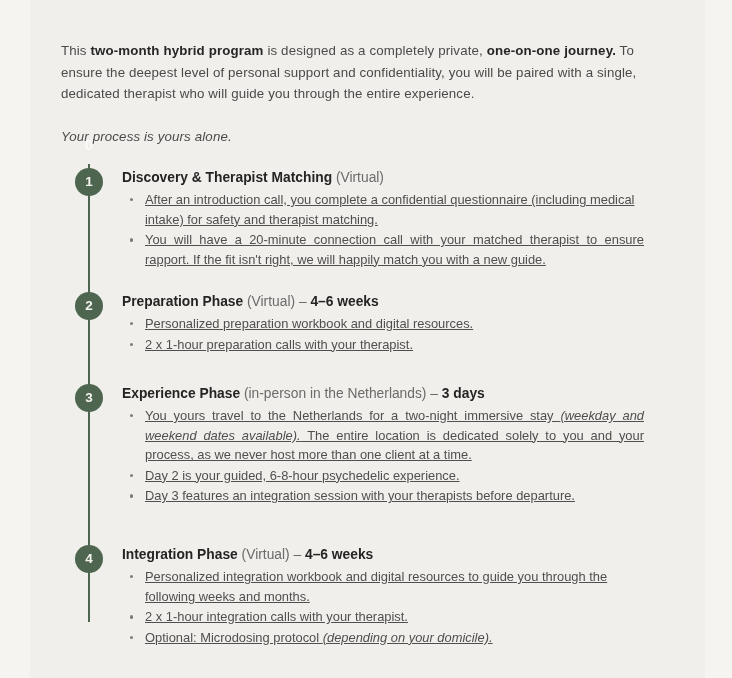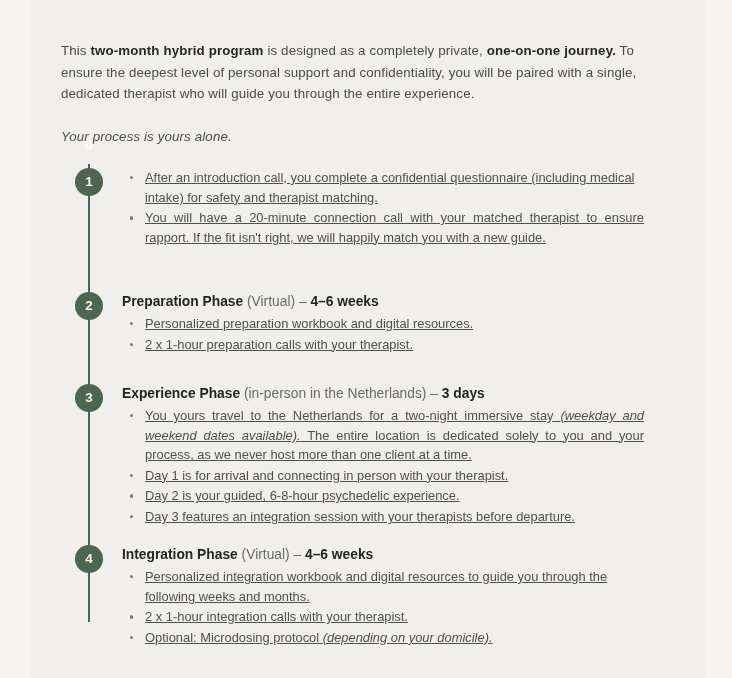--- a/index.html
+++ b/index.html
@@ -163,20 +163,21 @@
       <p class="p-alone">Your process is yours alone.</p>
     </div>
 
     <div class="timeline">
       <div class="rail"></div>
       <div class="ghost-zero">0</div>
 
     <div class="step" style="top: 36px;">
           <div class="marker">1</div>
           <div class="step-body">
+            <div class="step-title"><span class="t-main">Discovery &amp; Therapist Matching</span><span> (Virtual)</span></div>
             <ul class="bullets">
               <li>After an introduction call, you complete a confidential questionnaire (including medical intake) for safety and therapist matching.</li>
               <li class="justified">You will have a 20-minute connection call with your matched therapist to ensure rapport. If the fit isn't right, we will happily match you with a new guide.</li>
             </ul>
           </div>
         </div>
         <div class="step" style="top: 160px;">
           <div class="marker">2</div>
           <div class="step-body">
             <div class="step-title"><span class="t-main">Preparation Phase</span><span> (Virtual)</span><span class="t-dash"> – </span><span class="t-dur">4–6 weeks</span></div>
@@ -185,21 +186,20 @@
               <li>2 x 1-hour preparation calls with your therapist.</li>
             </ul>
           </div>
         </div>
         <div class="step" style="top: 252px;">
           <div class="marker">3</div>
           <div class="step-body">
             <div class="step-title"><span class="t-main">Experience Phase</span><span> (in-person in the Netherlands)</span><span class="t-dash"> – </span><span class="t-dur">3 days</span></div>
             <ul class="bullets">
               <li class="justified"><span>You yours travel to the Netherlands for a two-night immersive stay </span><i>(weekday and weekend dates available).</i><span> The entire location is dedicated solely to you and your process, as we never host more than one client at a time.</span></li>
-              <li>Day 1 is for arrival and connecting in person with your therapist.</li>
               <li>Day 2 is your guided, 6-8-hour psychedelic experience.</li>
               <li>Day 3 features an integration session with your therapists before departure.</li>
             </ul>
           </div>
         </div>
         <div class="step" style="top: 413px;">
           <div class="marker">4</div>
           <div class="step-body">
             <div class="step-title"><span class="t-main">Integration Phase</span><span> (Virtual)</span><span class="t-dash"> – </span><span class="t-dur">4–6 weeks</span></div>
             <ul class="bullets">

